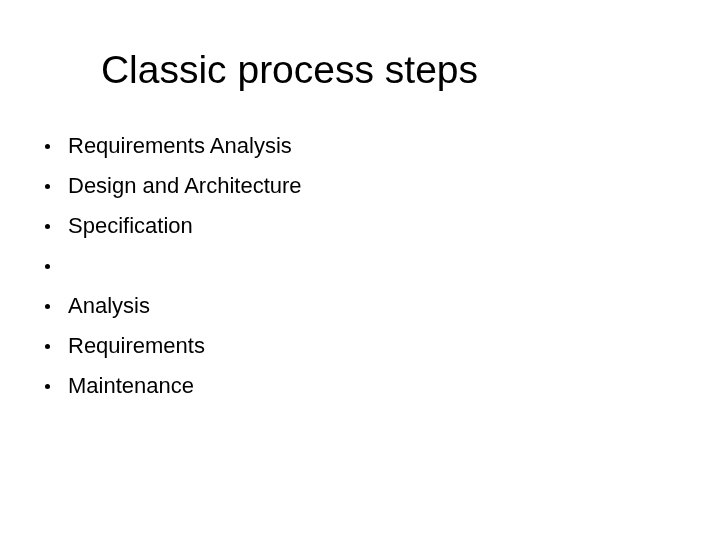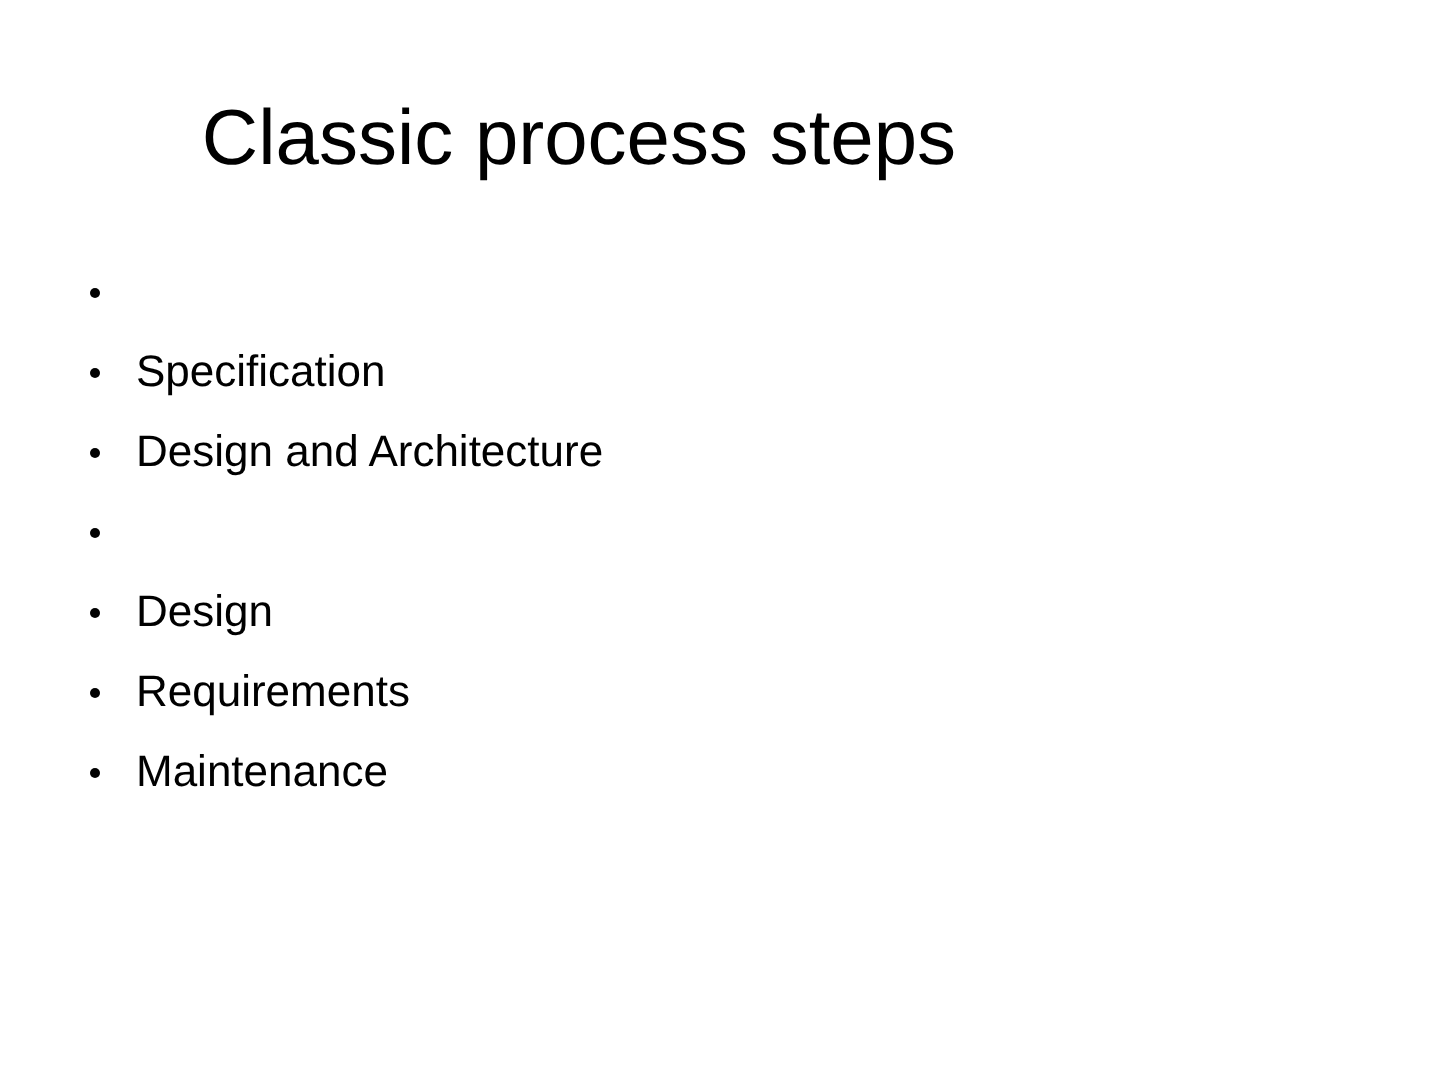--- a/index.html
+++ b/index.html
@@ -79,39 +79,40 @@
 <body>
 
 <div class="slide">
 
   <div class="slide-title">Classic process steps</div>
 
   <ul class="bullet-list">
 
     <li class="bullet-item">
       <span class="bullet-marker"></span>
+      <span class="bullet-text">Requirements Analysis</span>
+    </li>
+
+    <li class="bullet-item">
+      <span class="bullet-marker"></span>
+      <span class="bullet-text">Design and Architecture</span>
     </li>
 
     <li class="bullet-item">
       <span class="bullet-marker"></span>
       <span class="bullet-text">Specification</span>
     </li>
 
     <li class="bullet-item">
       <span class="bullet-marker"></span>
-      <span class="bullet-text">Design and Architecture</span>
     </li>
 
     <li class="bullet-item">
       <span class="bullet-marker"></span>
-    </li>
-
-    <li class="bullet-item">
-      <span class="bullet-marker"></span>
-      <span class="bullet-text">Design</span>
+      <span class="bullet-text">Analysis</span>
     </li>
 
     <li class="bullet-item">
       <span class="bullet-marker"></span>
       <span class="bullet-text">Requirements</span>
     </li>
 
     <li class="bullet-item">
       <span class="bullet-marker"></span>
       <span class="bullet-text">Maintenance</span>

